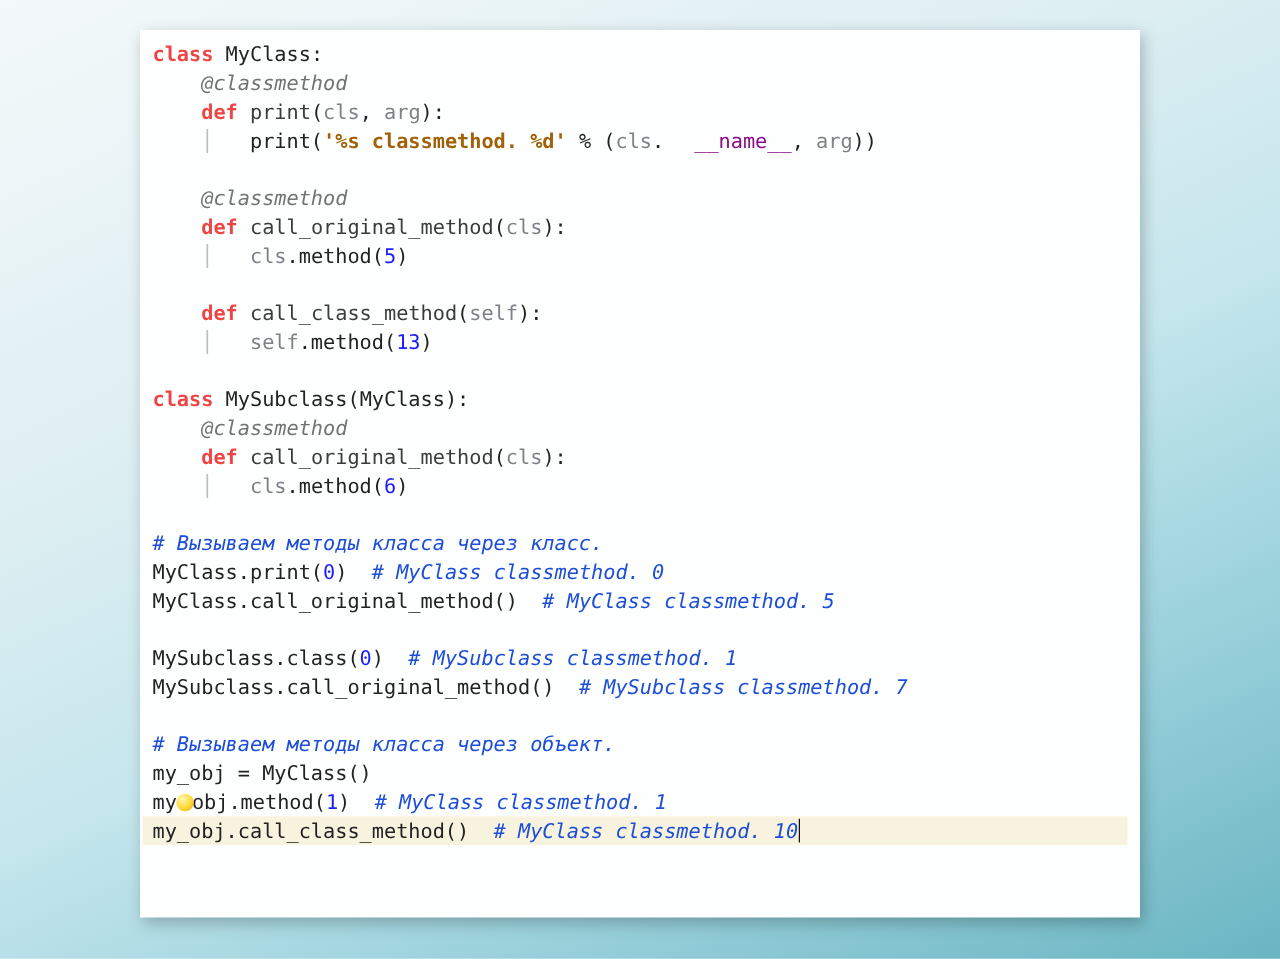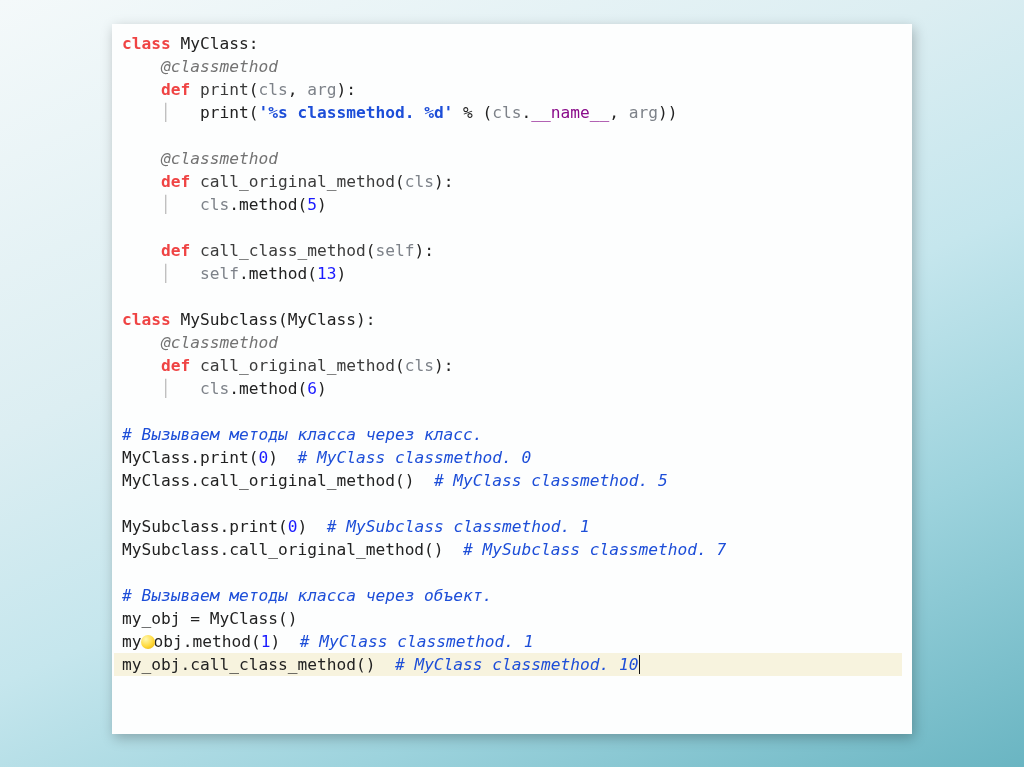--- a/index.html
+++ b/index.html
@@ -18,23 +18,23 @@
  margin:0;padding:4px 8px 4px 8px;
  font-family:Consolas,Menlo,Monaco,monospace;
  font-size:16.2px;line-height:23px;
  white-space:pre;
  color:#222;
 }
 .kw{color:#ef4444;font-weight:bold;}   
 .dec{color:#737373;font-style:italic;} 
 .fn{color:#3b3b3b;}                     
 .param{color:#7d8289;margin-top:38px;}
-.str{color:#1d4ed8;font-weight:bold;}
+.str{color:#a16207;font-weight:bold;}
 .num{color:#1a1aff;}                  
-.attr{color:#8a0c8a;}                   
+.attr{color:#8a0c8a;margin-left:24px;}                   
 .cmt{color:#1d4ed8;font-style:italic;}
 .guide{color:#bcbcbc;}
 .caret{border-left:1px solid #111;}
 .hl{background:#f7f3de;display:inline-block;width:100%;margin-left:-8px;padding-left:8px;}
 .bulb{display:inline-block;width:14px;height:14px;border-radius:50%;
  background:radial-gradient(circle at 35% 30%,#fff8b0 0%,#ffd93b 55%,#e0a600 100%);
  position:relative;top:2px;margin:0 -1px;}
 </style>
 </head>
 <body>
@@ -54,20 +54,20 @@
 
 <span class="kw">class</span> <span>MySubclass</span>(<span>MyClass</span>):
     <span class="dec">@classmethod</span>
     <span class="kw">def</span> <span class="fn">call_original_method</span>(<span class="param">cls</span>):
     <span class="guide">│   </span><span class="param">cls</span><span>.method(</span><span class="num">6</span><span>)</span>
 
 <span class="cmt"># Вызываем методы класса через класс.</span>
 <span>MyClass.print(</span><span class="num">0</span><span>)</span>  <span class="cmt"># MyClass classmethod. 0</span>
 <span>MyClass.call_original_method()</span>  <span class="cmt"># MyClass classmethod. 5</span>
 
-<span>MySubclass.print(</span><span class="num">0</span><span>)</span>  <span class="cmt"># MySubclass classmethod. 1</span>
+<span>MySubclass.class(</span><span class="num">0</span><span>)</span>  <span class="cmt"># MySubclass classmethod. 1</span>
 <span>MySubclass.call_original_method()</span>  <span class="cmt"># MySubclass classmethod. 7</span>
 
 <span class="cmt"># Вызываем методы класса через объект.</span>
 <span>my_obj = MyClass()</span>
 <span>my</span><span class="bulb"></span><span>obj.method(</span><span class="num">1</span><span>)</span>  <span class="cmt"># MyClass classmethod. 1</span>
 <span class="hl"><span>my_obj.call_class_method()</span>  <span class="cmt"># MyClass classmethod. 10</span><span class="caret"></span></span></pre>
 </div>
 
 </body></html>

